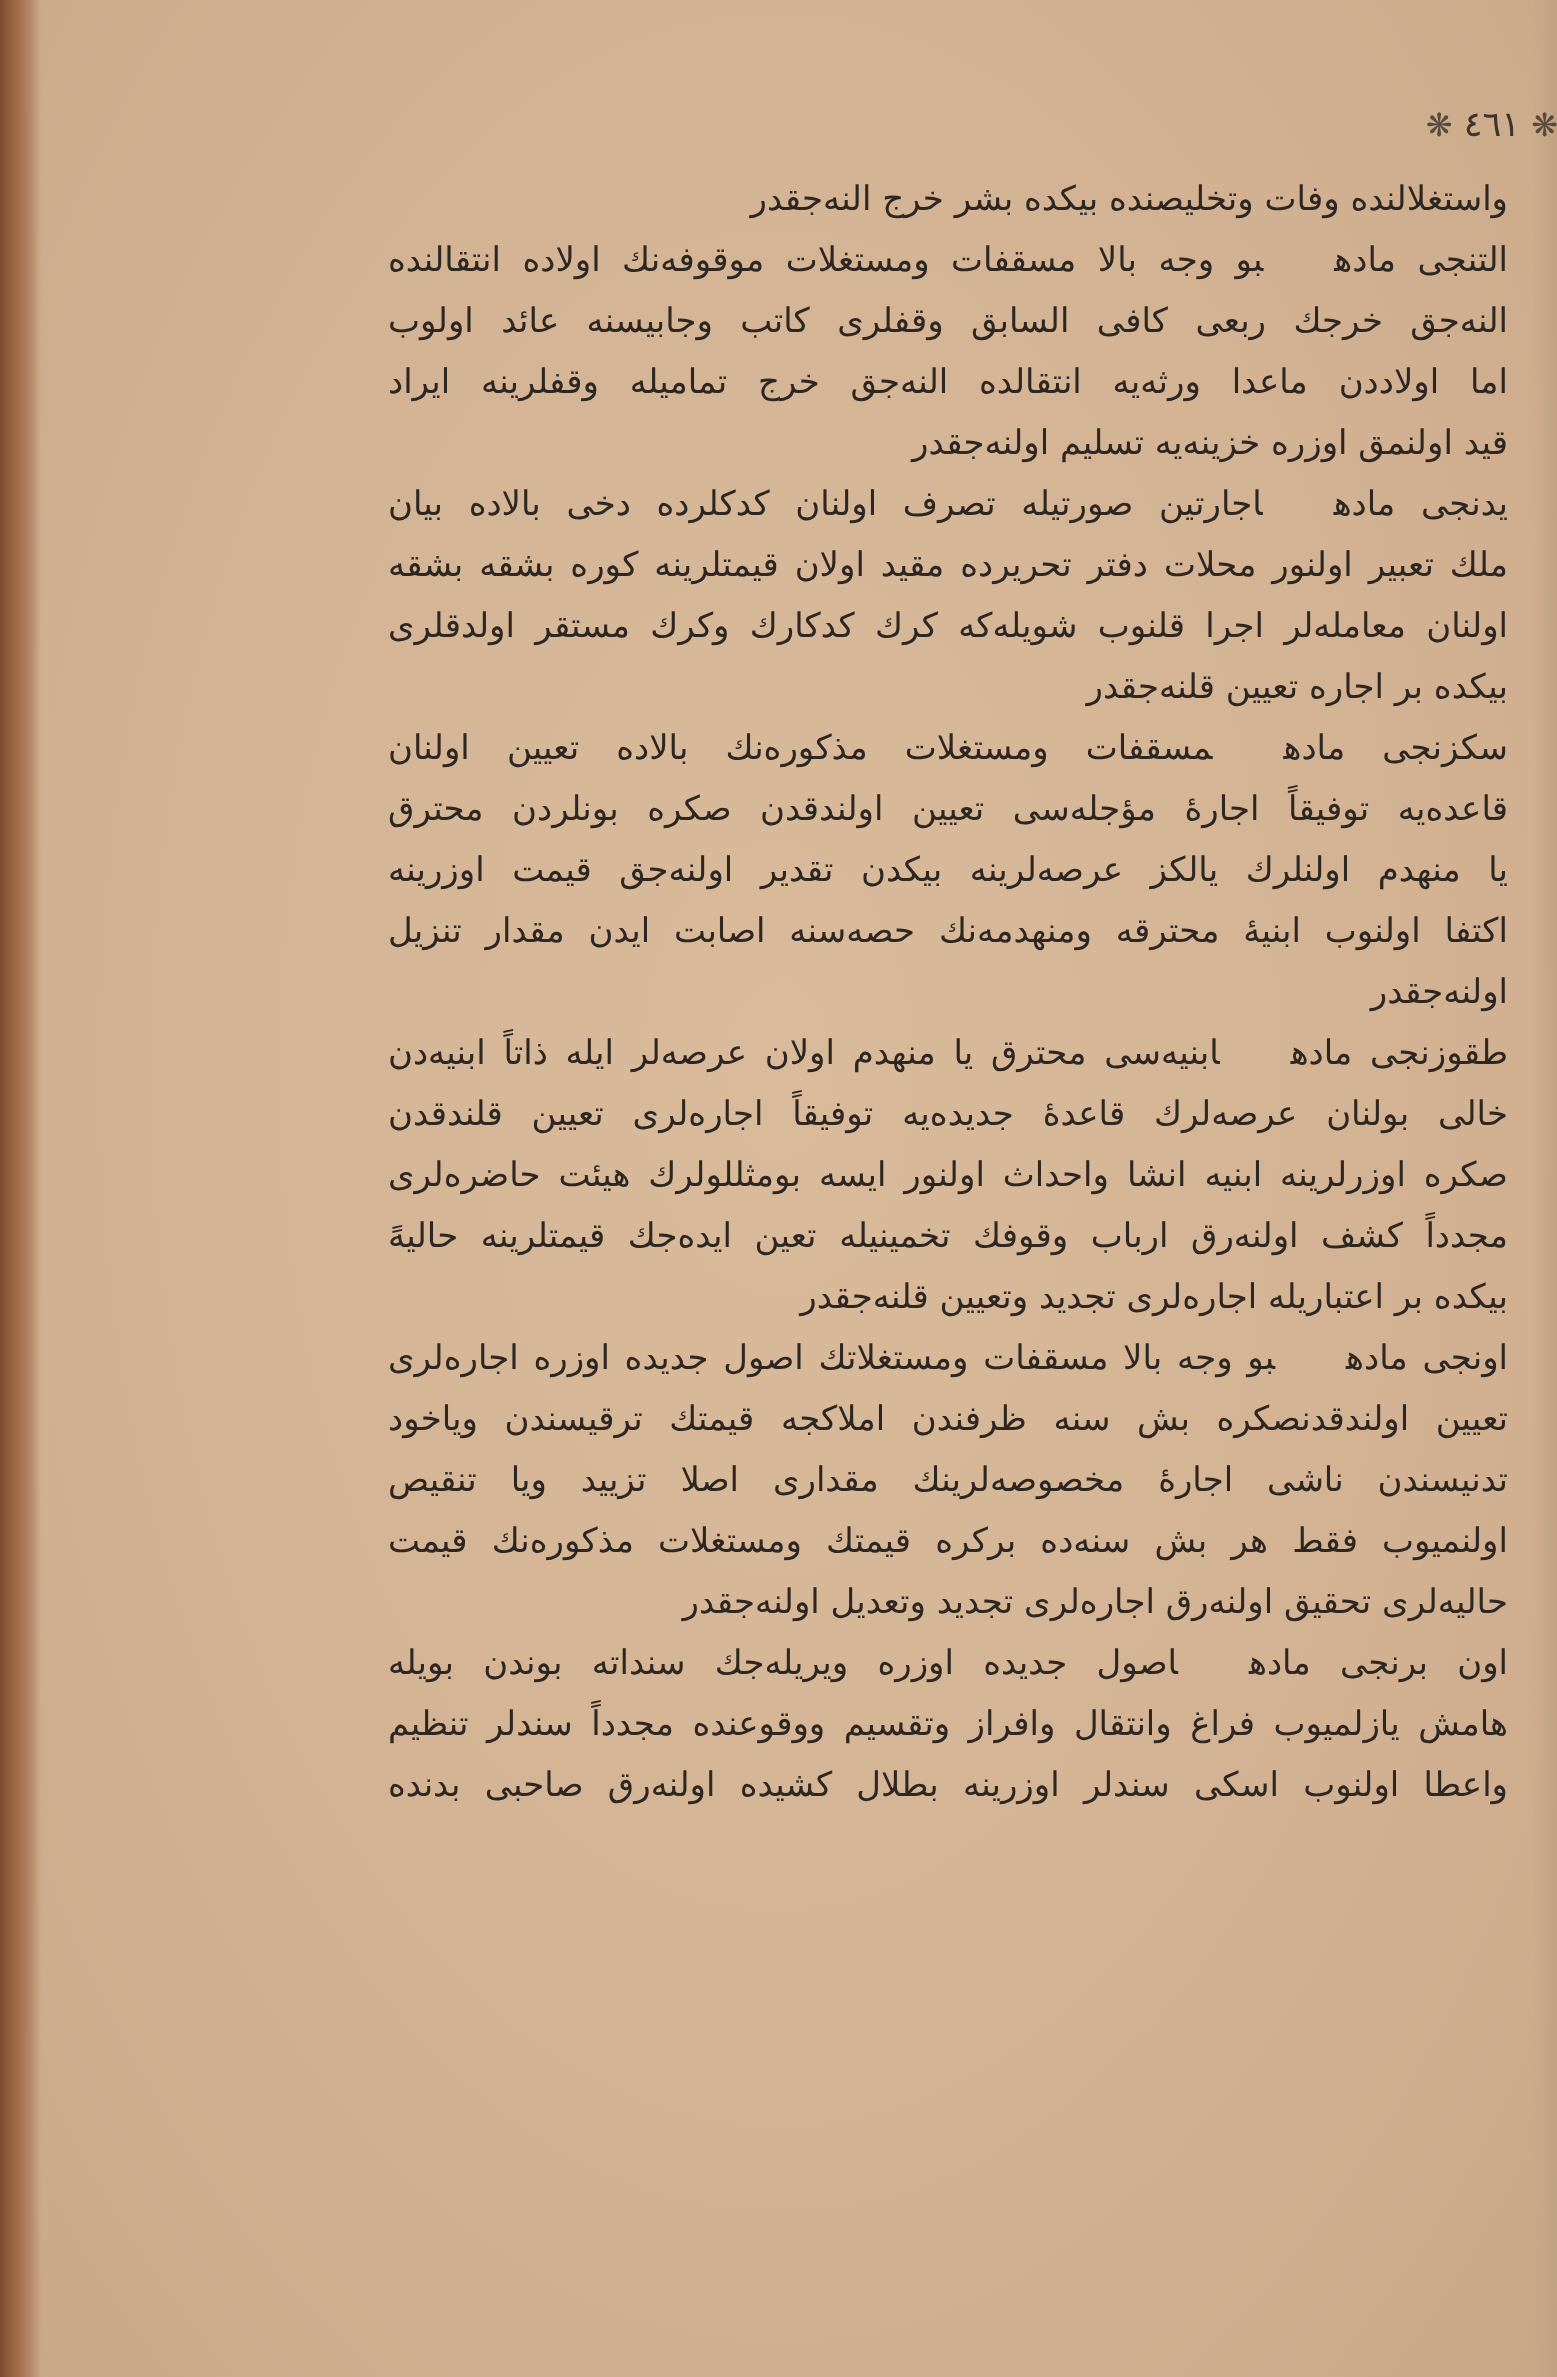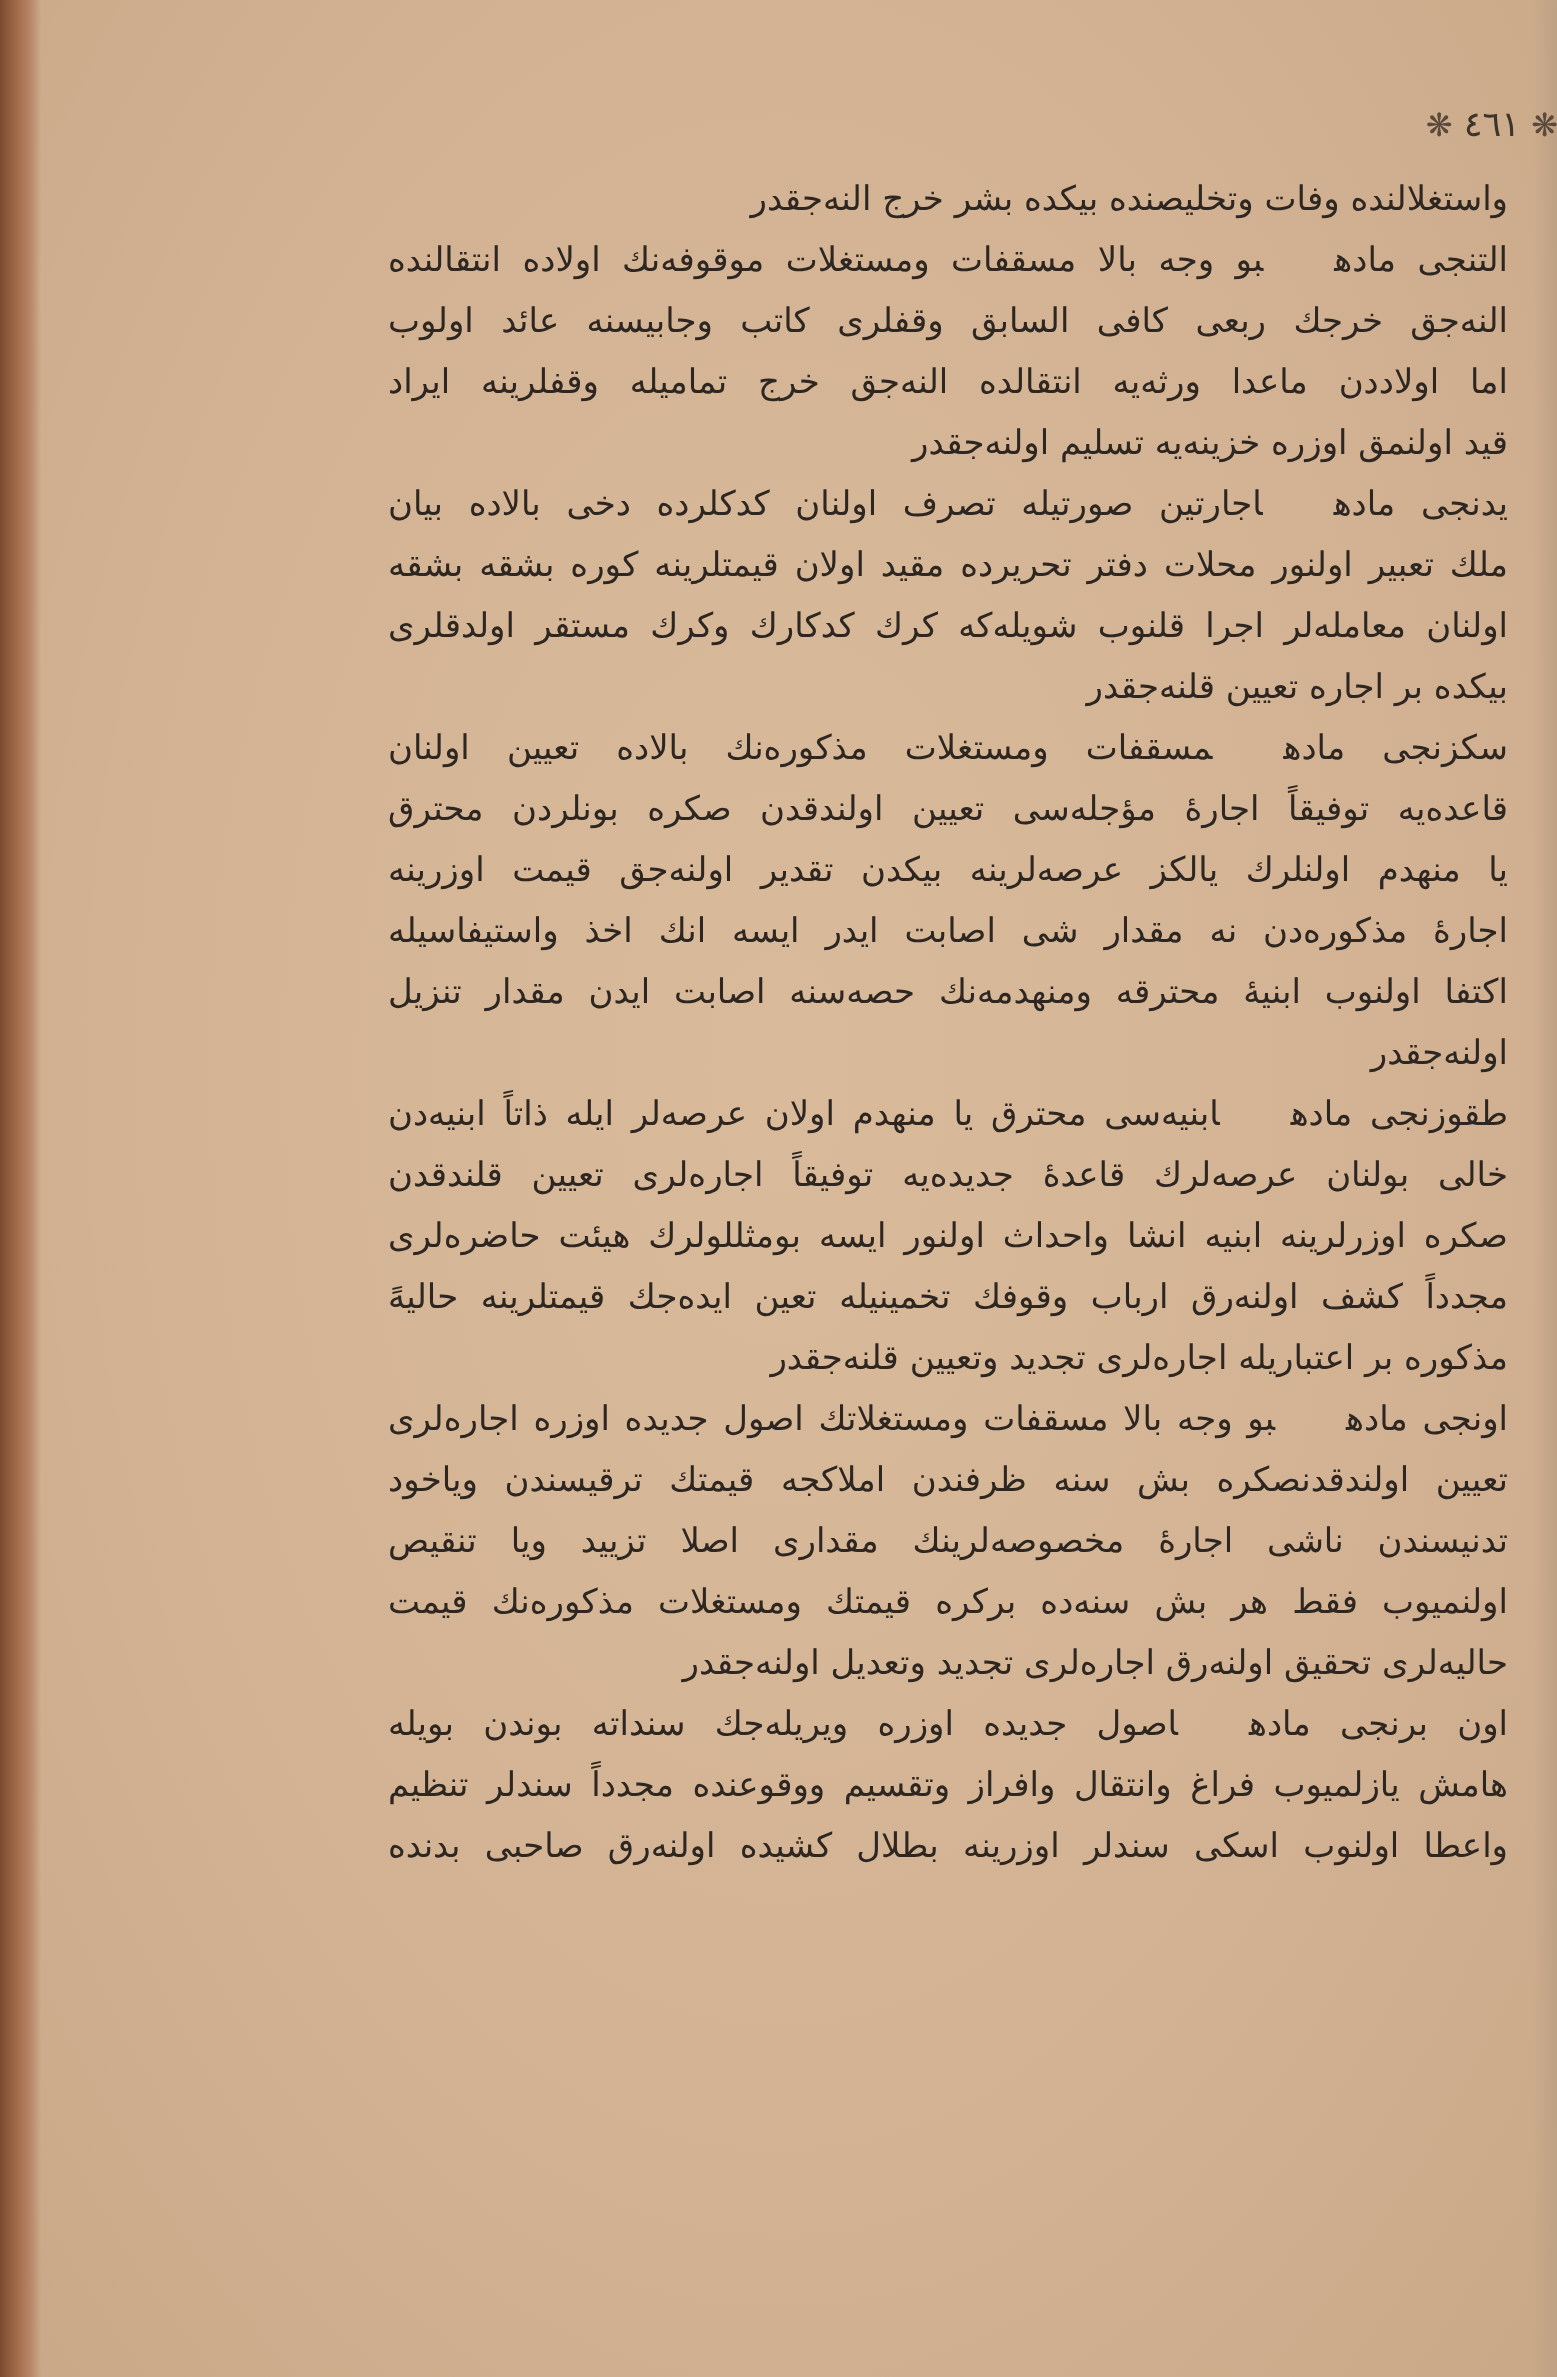--- a/index.html
+++ b/index.html
@@ -57,28 +57,27 @@
       <div class="line"><span>النه‌جق خرجك ربعی كافی السابق وقفلری كاتب وجابيسنه عائد اولوب</span></div>
       <div class="line"><span>اما اولاددن ماعدا ورثه‌يه انتقالده النه‌جق خرج تماميله وقفلرينه ايراد</span></div>
       <div class="line short"><span>قيد اولنمق اوزره خزينه‌يه تسليم اولنه‌جقدر</span></div>
       <div class="line"><span class="heading">يدنجی ماده</span><span>اجارتين صورتيله تصرف اولنان كدكلرده دخی بالاده بيان</span></div>
       <div class="line"><span>ملك تعبير اولنور محلات دفتر تحريرده مقيد اولان قيمتلرينه كوره بشقه بشقه</span></div>
       <div class="line"><span>اولنان معامله‌لر اجرا قلنوب شويله‌كه كرك كدكارك وكرك مستقر اولدقلری</span></div>
       <div class="line short"><span>بيكده بر اجاره تعيين قلنه‌جقدر</span></div>
       <div class="line"><span class="heading">سكزنجی ماده</span><span>مسقفات ومستغلات مذكوره‌نك بالاده تعيين اولنان</span></div>
       <div class="line"><span>قاعده‌يه توفيقاً اجارهٔ مؤجله‌سی تعيين اولندقدن صكره بونلردن محترق</span></div>
       <div class="line"><span>يا منهدم اولنلرك يالكز عرصه‌لرينه بيكدن تقدير اولنه‌جق قيمت اوزرينه</span></div>
-      <div class="line"><span>اجارهٔ مذكوره‌دن نه مقدار شی اصابت ايدر ايسه انك اخذ واستيفاسيله</span></div>
       <div class="line"><span>اكتفا اولنوب ابنيهٔ محترقه ومنهدمه‌نك حصه‌سنه اصابت ايدن مقدار تنزيل</span></div>
       <div class="line short"><span>اولنه‌جقدر</span></div>
       <div class="line"><span class="heading">طقوزنجی ماده</span><span>ابنيه‌سی محترق يا منهدم اولان عرصه‌لر ايله ذاتاً ابنيه‌دن</span></div>
       <div class="line"><span>خالی بولنان عرصه‌لرك قاعدهٔ جديده‌يه توفيقاً اجاره‌لری تعيين قلندقدن</span></div>
       <div class="line"><span>صكره اوزرلرينه ابنيه انشا واحداث اولنور ايسه بومثللولرك هيئت حاضره‌لری</span></div>
       <div class="line"><span>مجدداً كشف اولنه‌رق ارباب وقوفك تخمينيله تعين ايده‌جك قيمتلرينه حاليهً</span></div>
-      <div class="line short"><span>مذكوره بر اعتباريله اجاره‌لری تجديد وتعيين قلنه‌جقدر</span></div>
+      <div class="line short"><span>بيكده بر اعتباريله اجاره‌لری تجديد وتعيين قلنه‌جقدر</span></div>
       <div class="line"><span class="heading">اونجی ماده</span><span>بو وجه بالا مسقفات ومستغلاتك اصول جديده اوزره اجاره‌لری</span></div>
       <div class="line"><span>تعيين اولندقدنصكره بش سنه ظرفندن املاكجه قيمتك ترقيسندن وياخود</span></div>
       <div class="line"><span>تدنيسندن ناشی اجارهٔ مخصوصه‌لرينك مقداری اصلا تزييد ويا تنقيص</span></div>
       <div class="line"><span>اولنميوب فقط هر بش سنه‌ده بركره قيمتك ومستغلات مذكوره‌نك قيمت</span></div>
       <div class="line short"><span>حاليه‌لری تحقيق اولنه‌رق اجاره‌لری تجديد وتعديل اولنه‌جقدر</span></div>
       <div class="line"><span class="heading">اون برنجی ماده</span><span>اصول جديده اوزره ويريله‌جك سنداته بوندن بويله</span></div>
       <div class="line"><span>هامش يازلميوب فراغ وانتقال وافراز وتقسيم ووقوعنده مجدداً سندلر تنظيم</span></div>
       <div class="line"><span>واعطا اولنوب اسكی سندلر اوزرينه بطلال كشيده اولنه‌رق صاحبی بدنده</span></div>
     </div>
 </div>

